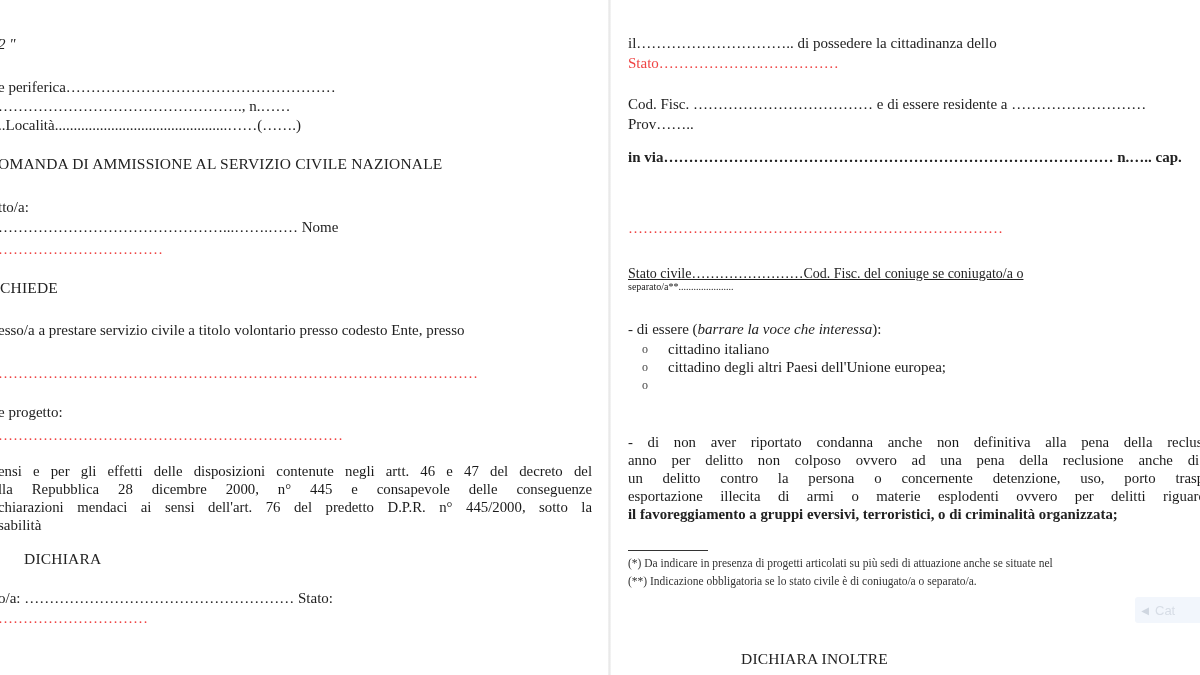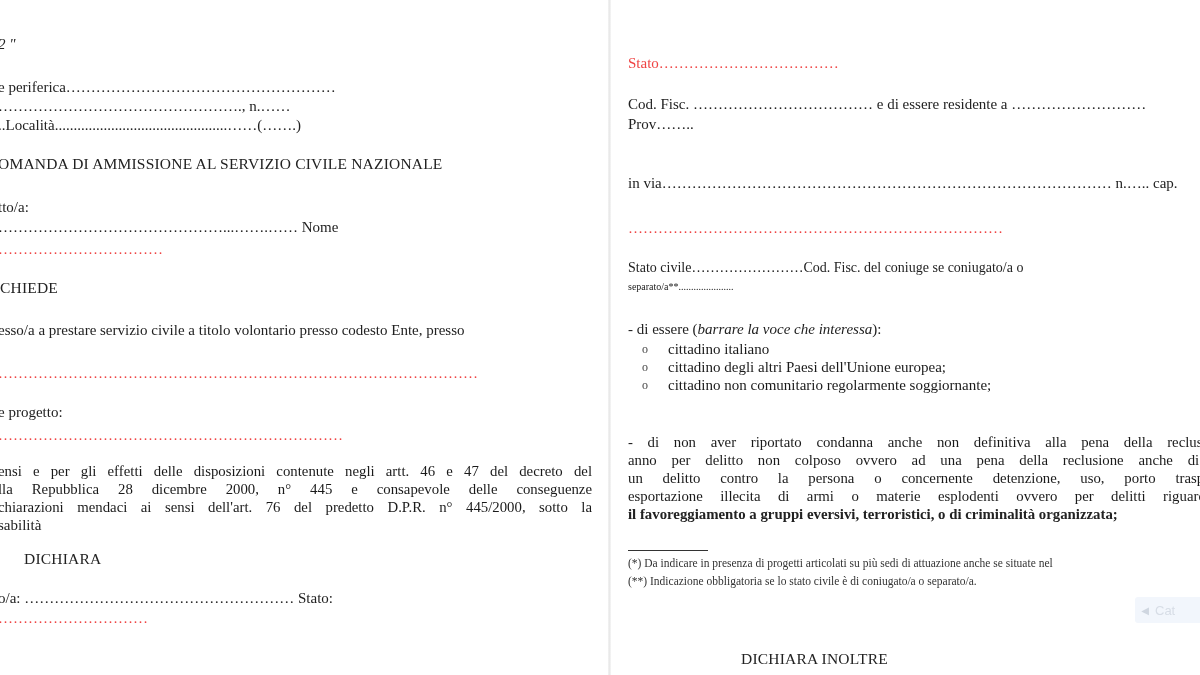--- a/index.html
+++ b/index.html
@@ -72,48 +72,48 @@
 
   <div class="line heading center" style="left:0; width:480px; top:550px;padding-left:24px;">DICHIARA</div>
 
   <div class="line" style="left:-2px; top:589px;">o/a: ……………………………………………… Stato:</div>
   <div class="line light" style="left:-2px; top:609px;">…………………………</div>
 </div>
 
 <div class="divider"></div>
 
 <div class="page page-right">
+  <div class="line" style="left:17px; top:34px;">il………………………….. di possedere la cittadinanza dello</div>
   <div class="line light" style="left:17px; top:54px;">Stato………………………………</div>
 
   <div class="line" style="left:17px; top:95px;">Cod. Fisc. ……………………………… e di essere residente a ………………………</div>
   <div class="line" style="left:17px; top:115px;">Prov……..</div>
 
-  <div class="line" style="left:17px; top:174px;">in via……………………………………………………………………………… n.….. cap.</div>
+  <div class="line" style="left:17px; top:148px;font-weight:bold;">in via……………………………………………………………………………… n.….. cap.</div>
 
   <div class="line light" style="left:17px; top:219px;">…………………………………………………………………</div>
 
-  <div class="line" style="left:17px; top:259px; font-size:14px;">Stato civile……………………Cod. Fisc. del coniuge se coniugato/a o</div>
+  <div class="line" style="left:17px; top:265px; font-size:14px;text-decoration:underline;">Stato civile……………………Cod. Fisc. del coniuge se coniugato/a o</div>
   <div class="line" style="left:17px; top:278px; font-size:10px;">separato/a**......................</div>
 
   <div class="line" style="left:17px; top:320px;">
     <span>- di essere (</span><span class="italic">barrare la voce che interessa</span><span>):</span>
   </div>
 
   <ul class="bullet-list" style="left:17px; top:340px;">
     <li>
       <span class="bullet">o</span>
       <span>cittadino italiano</span>
     </li>
     <li>
       <span class="bullet">o</span>
       <span>cittadino degli altri Paesi dell'Unione europea;</span>
     </li>
     <li>
       <span class="bullet">o</span>
-      <span>cittadino non comunitario regolarmente soggiornante;</span>
     </li>
   </ul>
 
   <div class="justify-line" style="left:17px; width:600px; top:433px;">- di non aver riportato condanna anche non definitiva alla pena della reclusione</div>
   <div class="justify-line" style="left:17px; width:600px; top:451px;">anno per delitto non colposo ovvero ad una pena della reclusione anche di en</div>
   <div class="justify-line" style="left:17px; width:600px; top:469px;">un delitto contro la persona o concernente detenzione, uso, porto trasporto</div>
   <div class="justify-line" style="left:17px; width:600px; top:487px;">esportazione illecita di armi o materie esplodenti ovvero per delitti riguardanti</div>
   <div class="line" style="left:17px; top:505px; font-size:14.8px;font-weight:bold;">il favoreggiamento a gruppi eversivi, terroristici, o di criminalità organizzata;</div>
 
   <div class="footnote-rule" style="left:17px; top:550px; width:80px;"></div>

